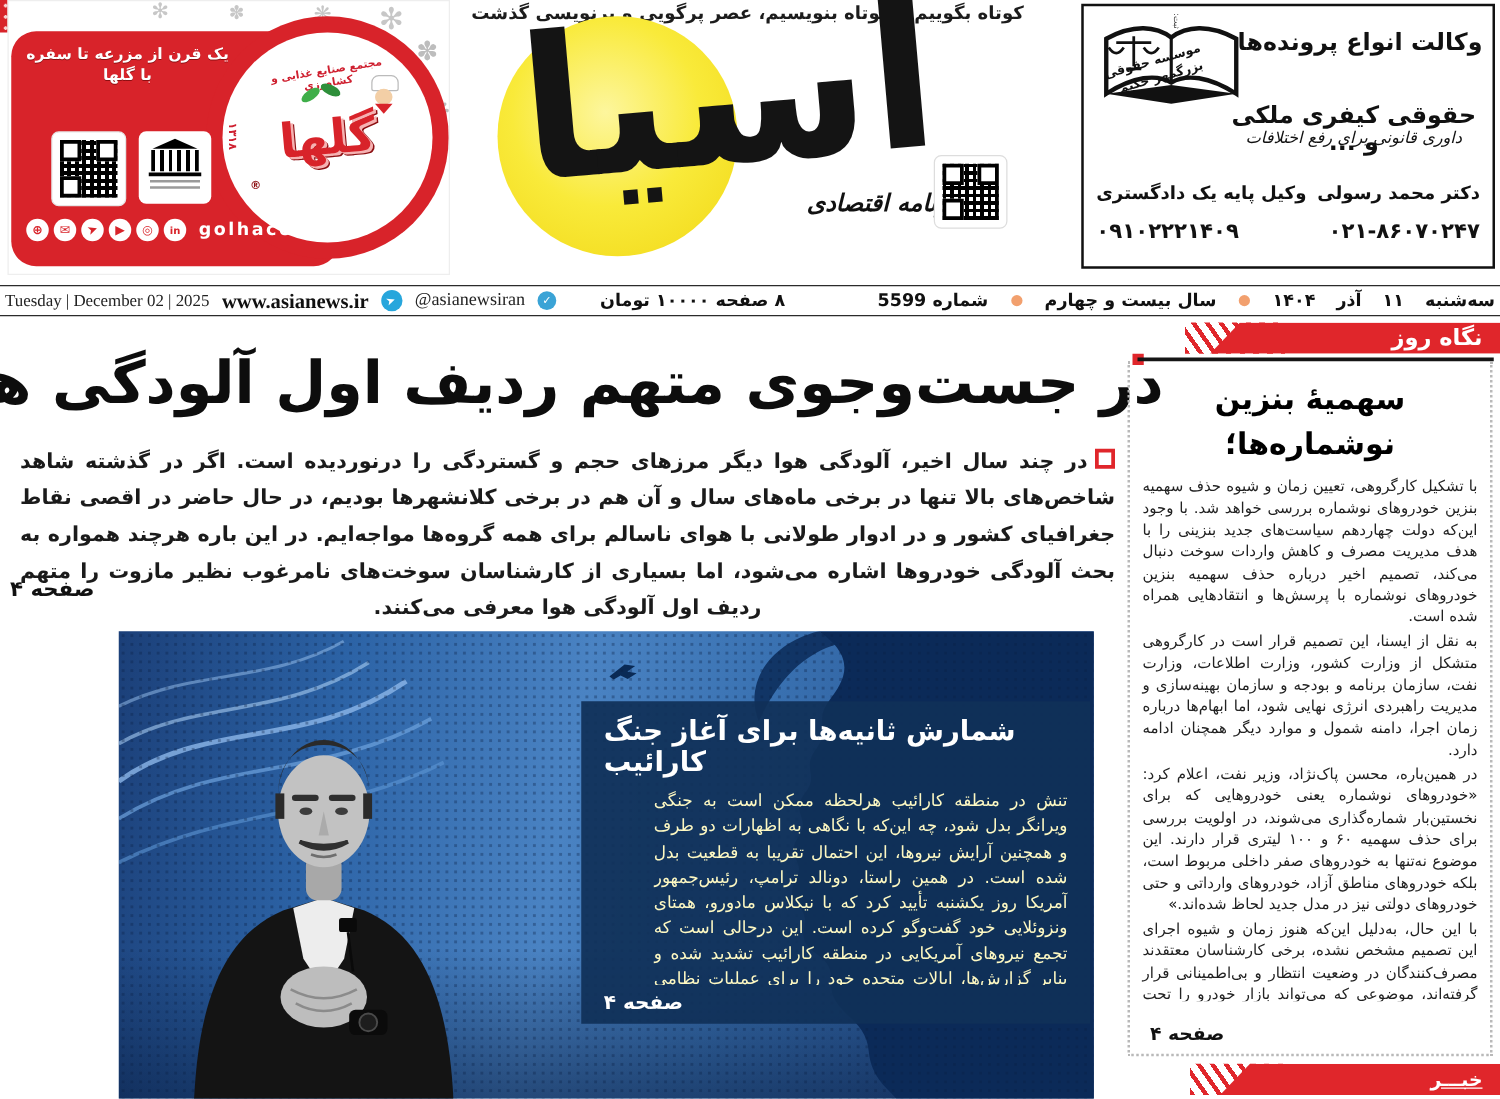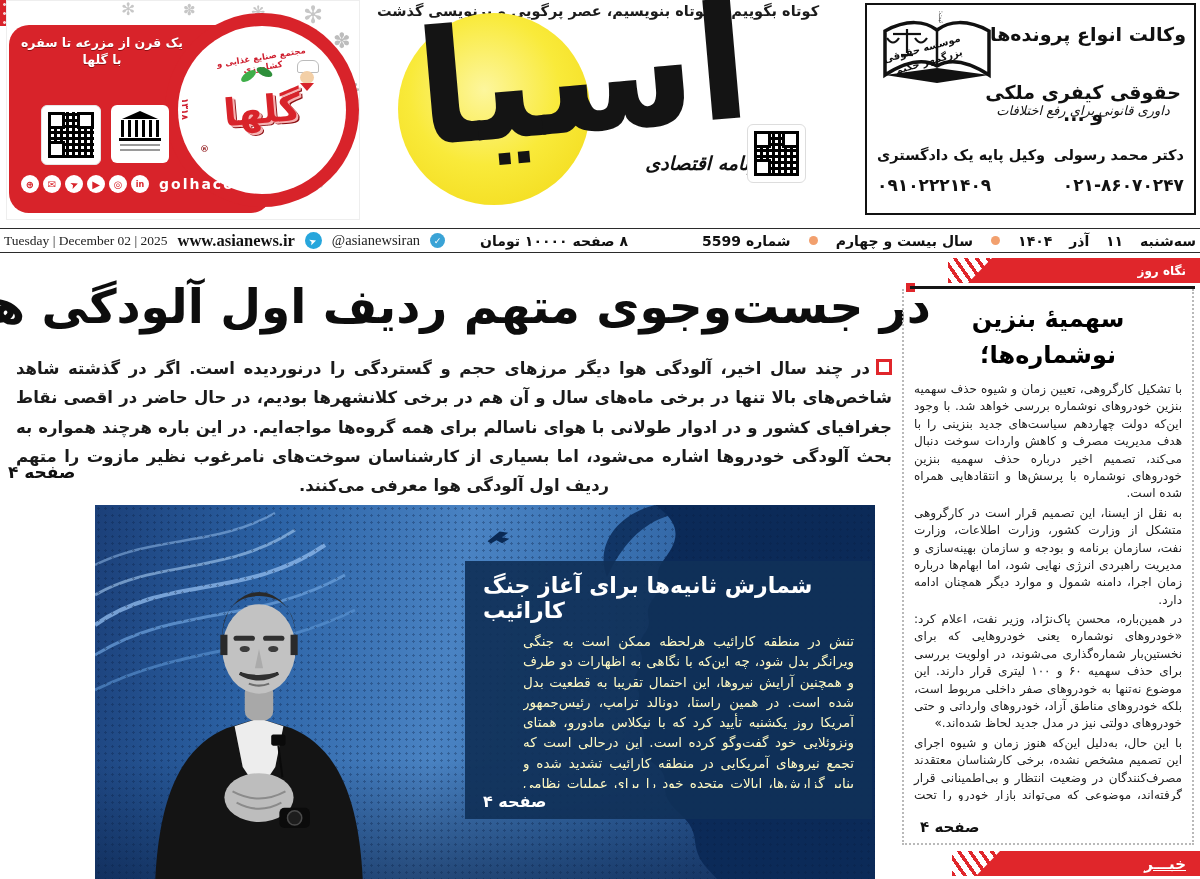--- a/index.html
+++ b/index.html
@@ -104,21 +104,21 @@
   .plane{position:absolute;left:392px;top:26px;z-index:2;transform:rotate(-12deg);}
   .panel{position:absolute;left:370px;top:56px;width:407px;height:258px;z-index:5;
     background:rgba(16,48,88,.93);box-sizing:border-box;padding:12px 18px 8px;display:flex;flex-direction:column;}
   .panel-title{text-align:left;color:#fff;font-size:22px;font-weight:800;margin-bottom:8px;}
   .panel-body{color:#fef9c3;font-size:13.5px;font-weight:500;text-align:justify;line-height:1.5;flex:1;overflow:hidden;margin-left:40px;}
   .panel-pageref{color:#fff;font-size:16px;font-weight:800;text-align:left;margin-top:4px;}
 
   
   .col{left:880px;top:255px;width:320px;height:600px;}
   .band{position:absolute;height:25px;}
-  .band-solid{position:absolute;right:0;top:0;height:25px;background:#e0262b;color:#fff;font-size:12px;font-weight:700;
+  .band-solid{position:absolute;right:0;top:0;height:25px;background:#e0262b;color:#fff;font-size:18px;font-weight:700;
     display:flex;align-items:center;padding:0 14px 0 30px;clip-path:polygon(24px 0,100% 0,100% 100%,0 100%);}
   .band-stripes{position:absolute;top:0;height:25px;width:80px;
     background:repeating-linear-gradient(55deg,#e0262b 0 3.5px,rgba(224,38,43,0) 3.5px 9px);}
   .topline{position:absolute;left:30px;top:31px;width:285px;height:3px;background:#151515;}
   .redsq{position:absolute;left:26px;top:28px;width:9px;height:9px;background:#e0262b;}
   .daybox{position:absolute;left:22px;top:34px;width:292px;height:556px;
     border-left:2px dotted #b9b9b9;border-right:2px dotted #b9b9b9;border-bottom:2px dotted #b9b9b9;
     box-sizing:border-box;overflow:hidden;}
   .day-title{text-align:center;font-size:24px;font-weight:800;line-height:1.5;margin-top:12px;color:#000;}
   .day-body{padding:8px 10px 0;font-size:12px;line-height:1.45;text-align:justify;color:#222;height:420px;overflow:hidden;}

